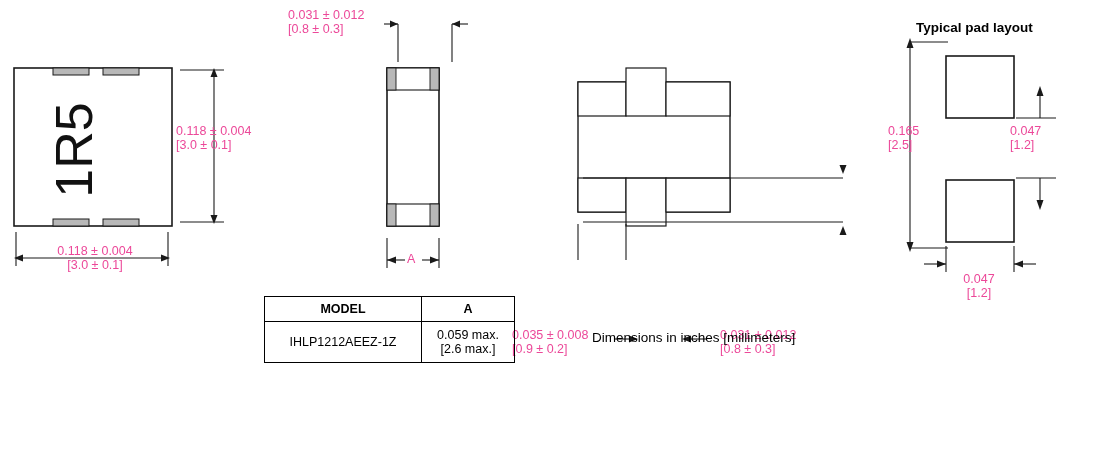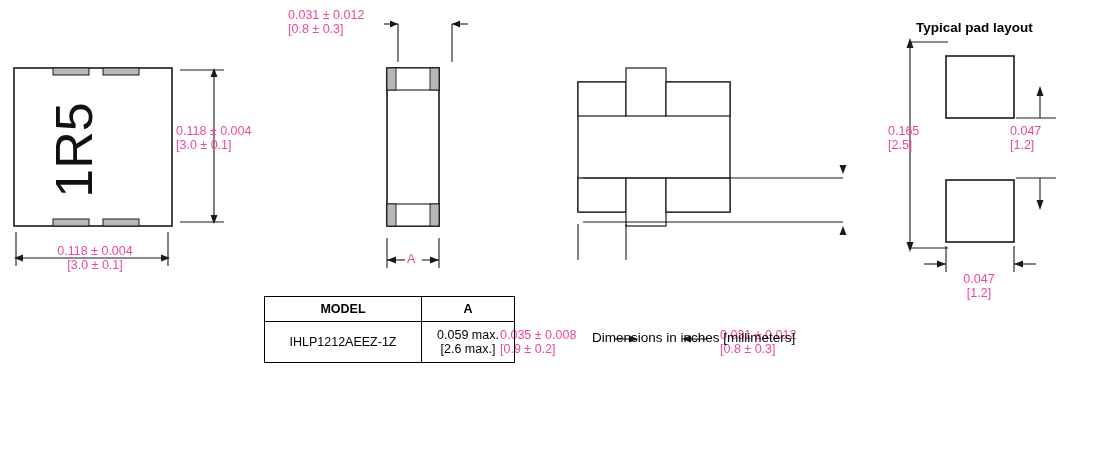--- a/index.html
+++ b/index.html
@@ -165,21 +165,21 @@
       <polygon points="268,66 264.5,75 271.5,75" fill="#1a1a1a"></polygon>
     </svg>
   </div>
 
   <div class="abs" style="left:572px; top:224px;">
     <svg width="70" height="44" viewBox="0 0 70 44">
       <line x1="6" y1="0" x2="6" y2="36" stroke="#1a1a1a" stroke-width="1.1"></line>
       <line x1="54" y1="0" x2="54" y2="36" stroke="#1a1a1a" stroke-width="1.1"></line>
     </svg>
   </div>
-  <div class="abs dim" style="left:500px; top:328px;">
+  <div class="abs dim" style="left:512px; top:328px;">
     <div>0.035 ± 0.008</div>
     <div>[0.9 ± 0.2]</div>
   </div>
   <div class="abs" style="left:612px; top:330px;">
     <svg width="30" height="18" viewBox="0 0 30 18">
       <line x1="2" y1="9" x2="24" y2="9" stroke="#1a1a1a" stroke-width="1.1"></line>
       <polygon points="26,9 17,5.6 17,12.4" fill="#1a1a1a"></polygon>
     </svg>
   </div>
 

